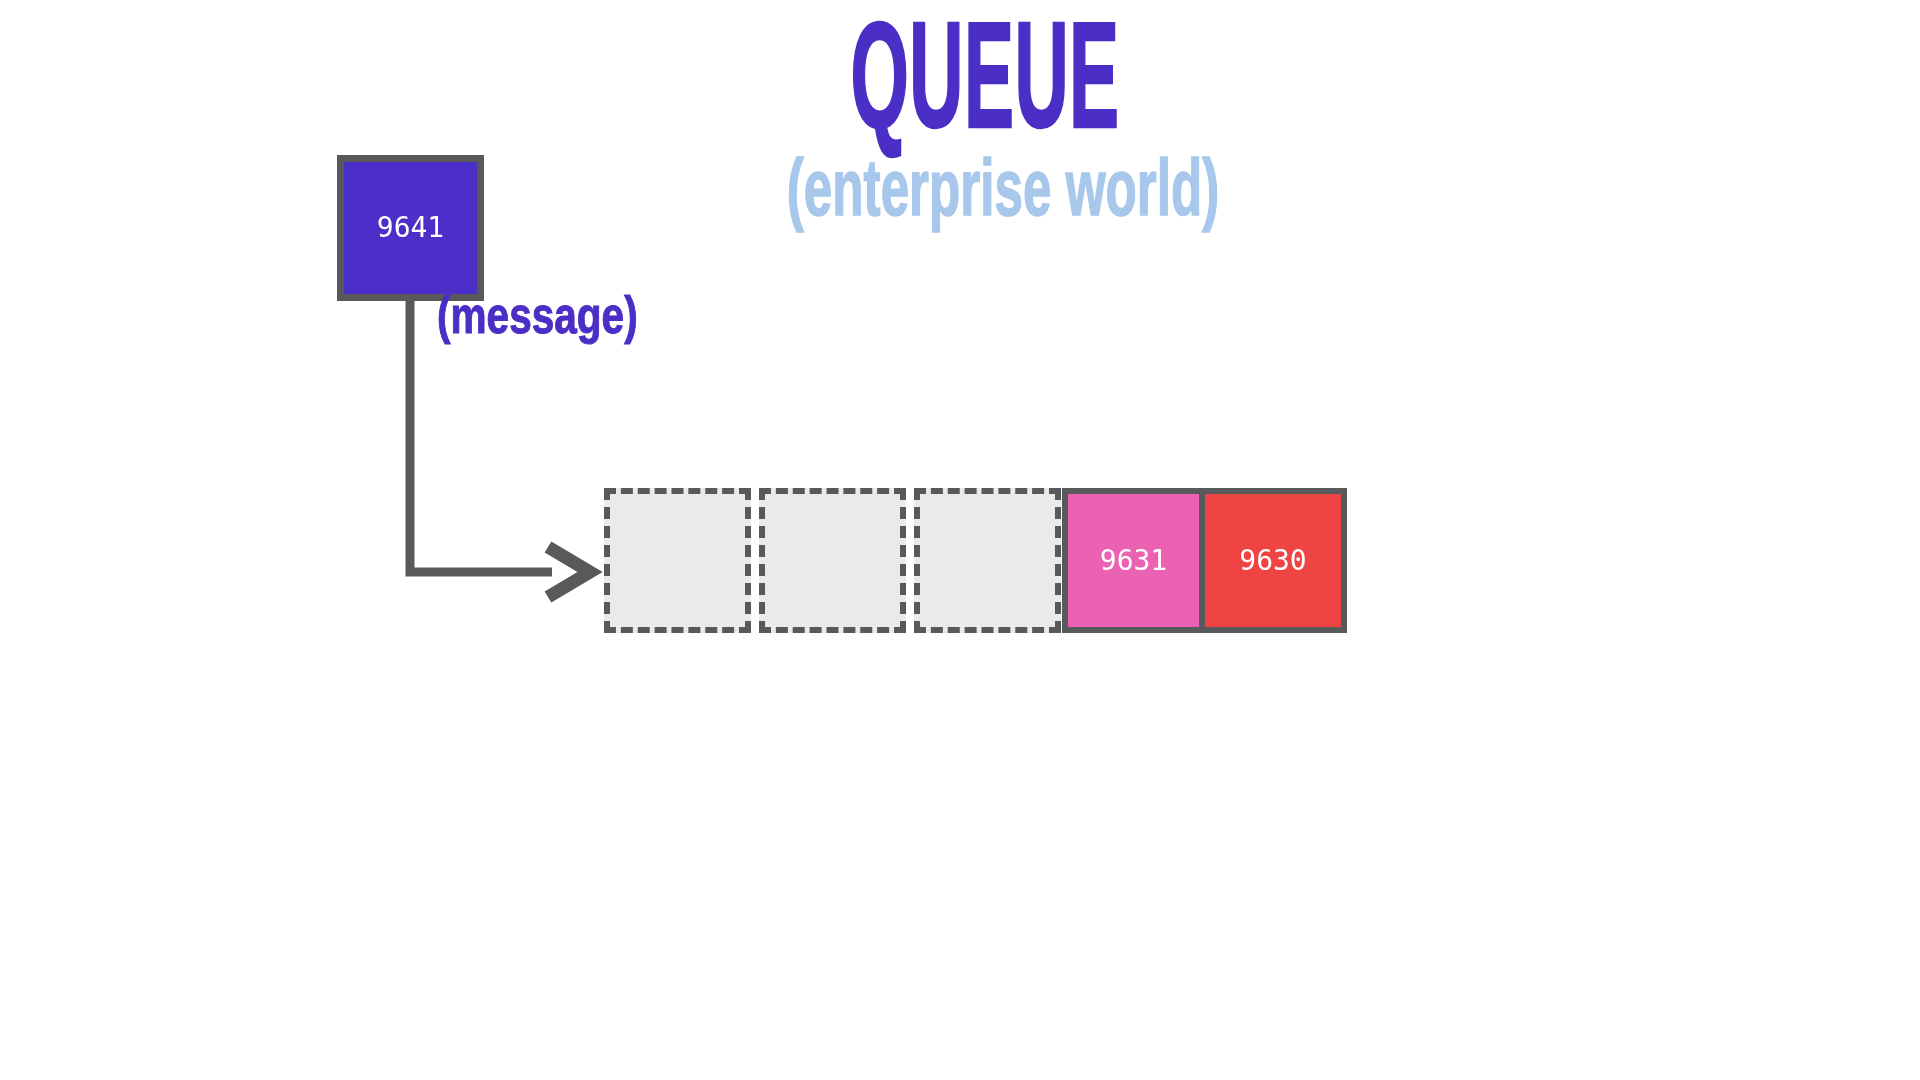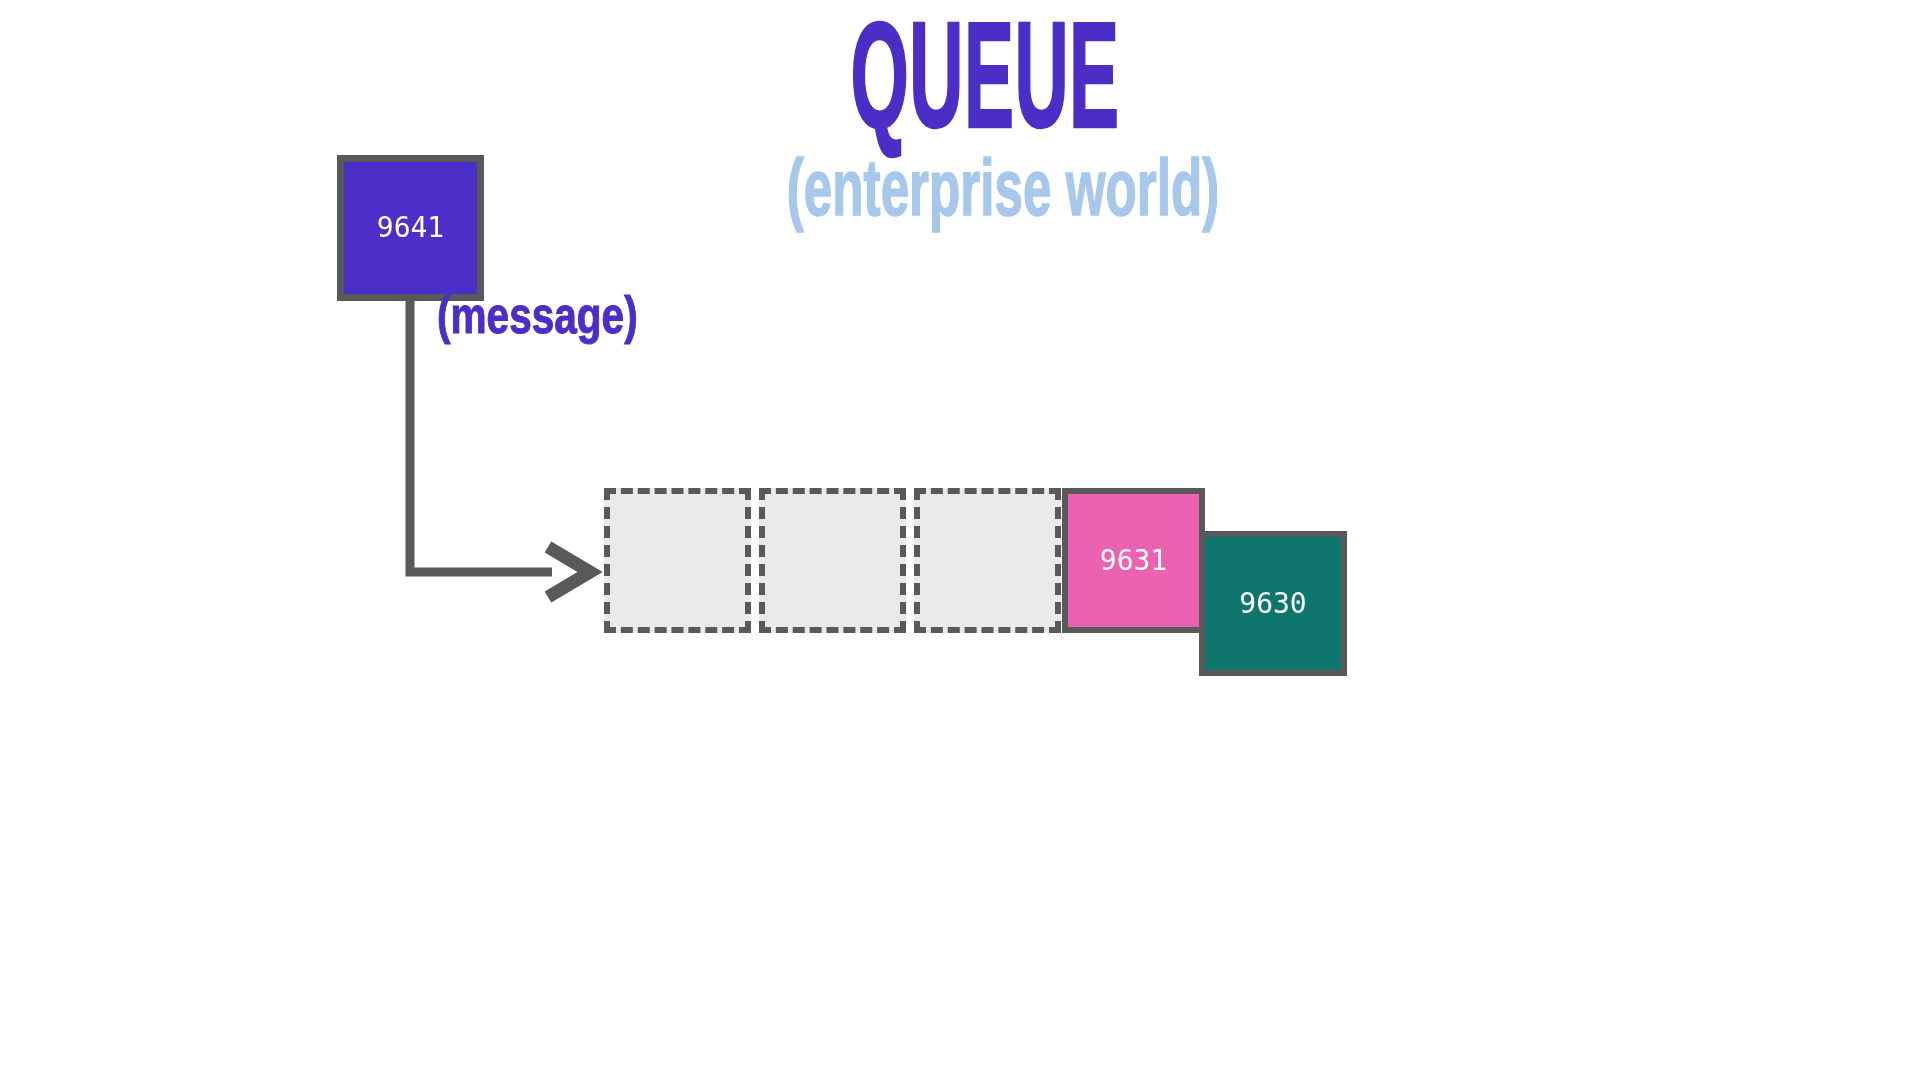--- a/index.html
+++ b/index.html
@@ -80,19 +80,19 @@
     <path d="M548 547 L590 572 L548 597" fill="none" stroke="#58595B" stroke-width="13"></path>
   </svg>
 
   <div id="queue-row">
       <div class="slot empty" style="left: 604px; width: 147px;"></div>
       <div class="slot empty" style="left: 759px; width: 147px;"></div>
       <div class="slot empty" style="left: 914px; width: 147px;"></div>
       <div class="slot filled" style="left: 1062px; width: 143px; background: rgb(236, 98, 179);">
         <span class="cell-value">9631</span>
       </div>
-      <div class="slot filled" style="left: 1199px; width: 148px; background: #0f766e; margin-top: 43px;">
+      <div class="slot filled" style="left: 1199px; width: 148px; background: #ef4444;">
         <span class="cell-value">9630</span>
       </div>
     </div>
 
 
 </div>
 
 </body></html>

